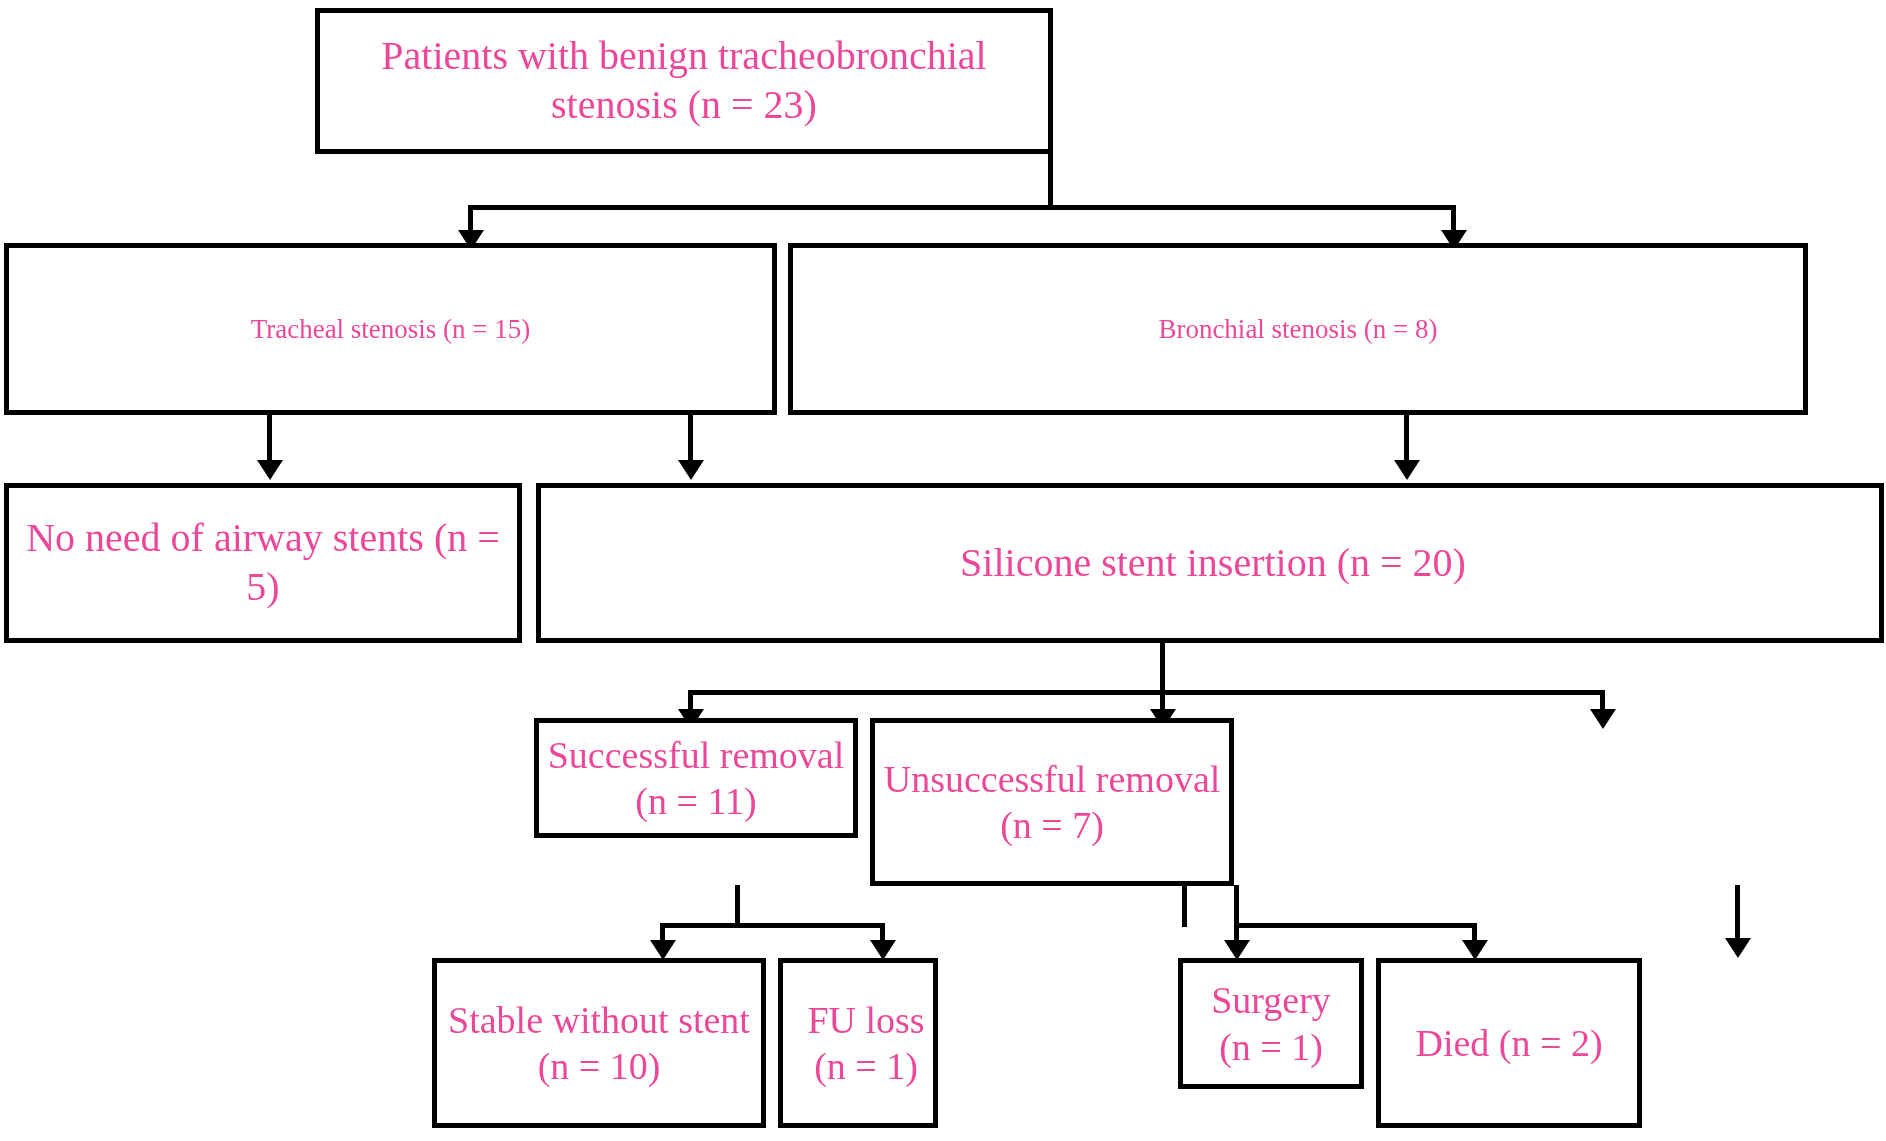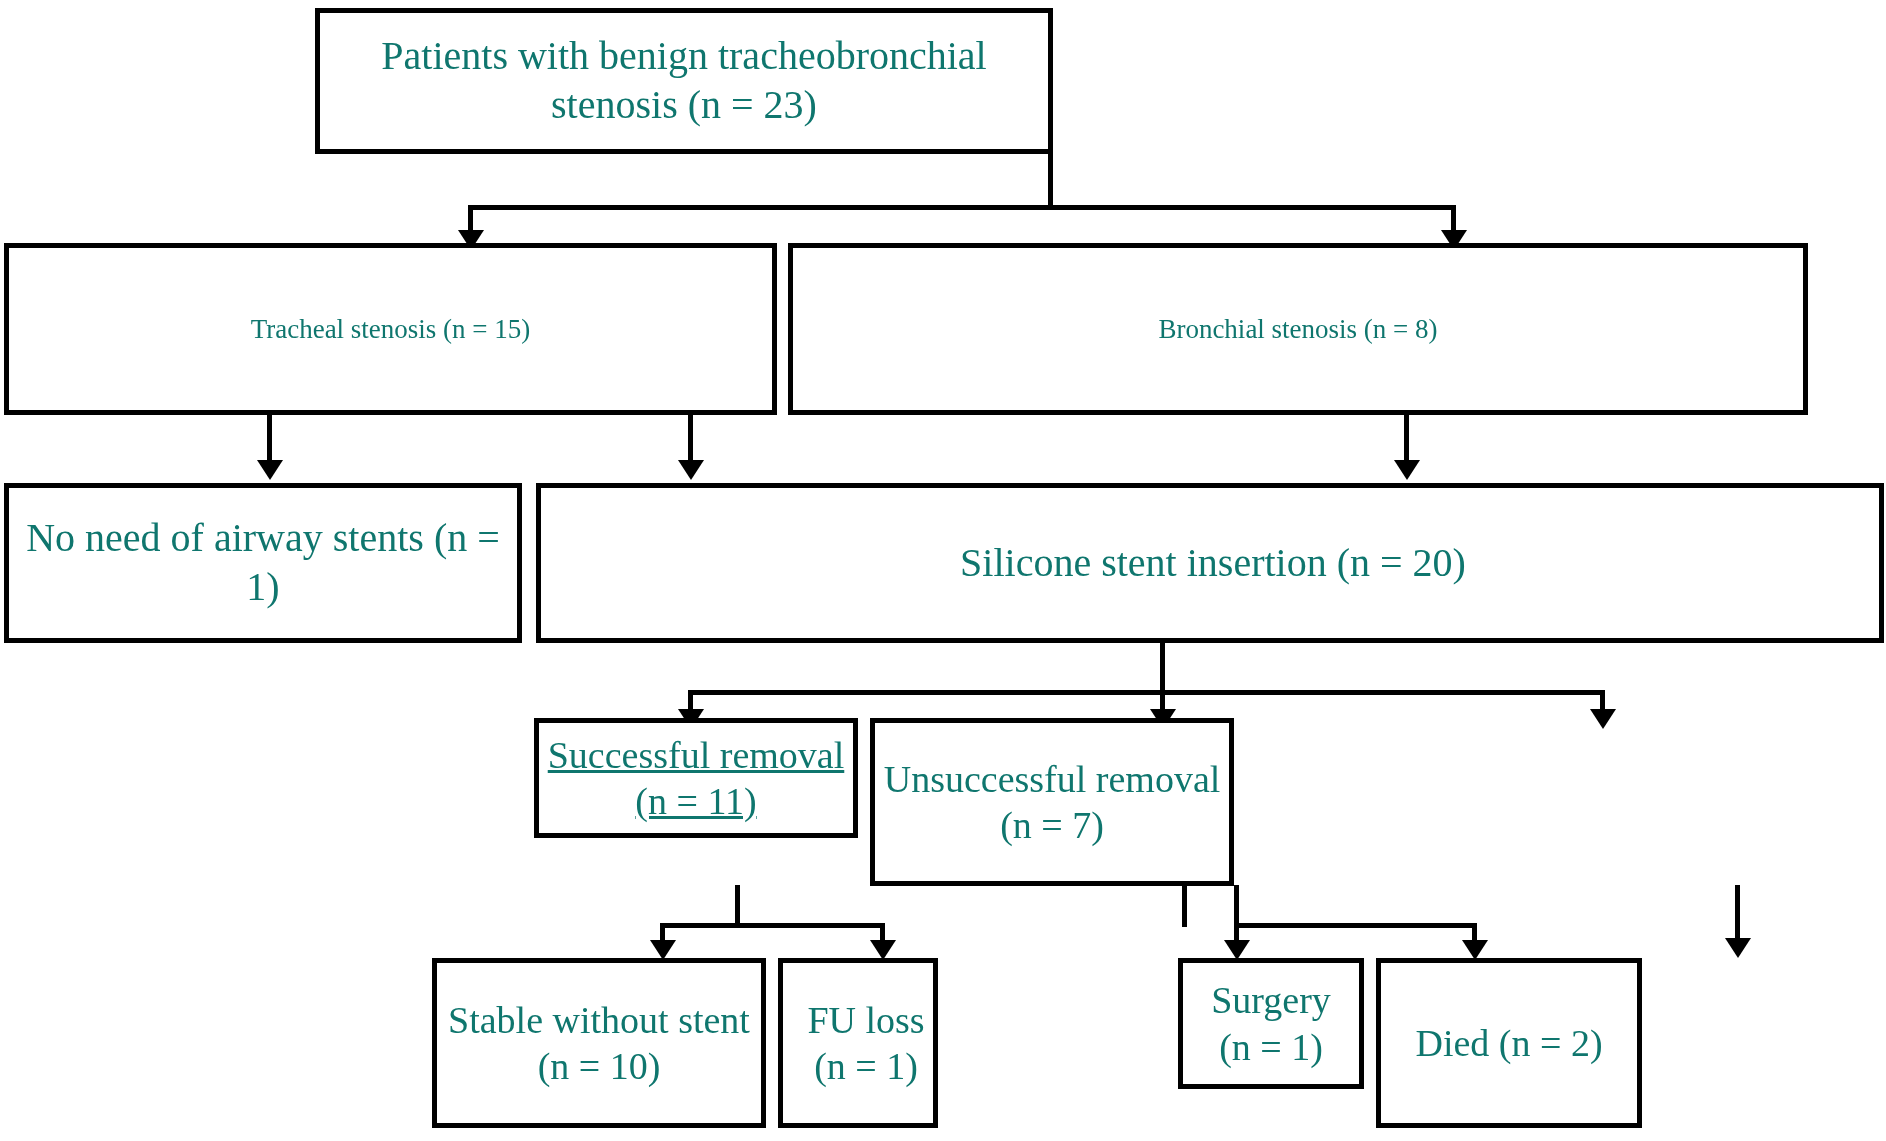--- a/index.html
+++ b/index.html
@@ -17,21 +17,21 @@
   }
   .node {
     position: absolute;
     box-sizing: border-box;
     border: 5px solid #000000;
     background: #ffffff;
     display: flex;
     align-items: center;
     justify-content: center;
     text-align: center;
-    color: #0f766e;
+    color: #ec4899;
     line-height: 1.22;
     padding: 2px 8px;
   }
   .node-text {
     display: block;
     white-space: pre-line;
   }
   
   .hline {
     position: absolute;
@@ -111,28 +111,28 @@
 
   <div class="node fs-r2" style="left:4px; top:243px; width:773px; height:172px;">
     <span class="node-text">Tracheal stenosis (n = 15)</span>
   </div>
 
   <div class="node fs-r2" style="left:788px; top:243px; width:1020px; height:172px;">
     <span class="node-text">Bronchial stenosis (n = 8)</span>
   </div>
 
   <div class="node fs-r3" style="left:4px; top:483px; width:518px; height:160px;">
-    <span class="node-text">No need of airway stents (n = 1)</span>
+    <span class="node-text">No need of airway stents (n = 5)</span>
   </div>
 
   <div class="node fs-r3" style="left:536px; top:483px; width:1348px; height:160px;padding-left:14px;">
     <span class="node-text">Silicone stent insertion (n = 20)</span>
   </div>
 
-  <div class="node fs-r4" style="left:534px; top:718px; width:324px; height:120px;text-decoration:underline;">
+  <div class="node fs-r4" style="left:534px; top:718px; width:324px; height:120px;">
     <span class="node-text">Successful removal
 (n = 11)</span>
   </div>
 
   <div class="node fs-r4" style="left:870px; top:718px; width:364px; height:168px;">
     <span class="node-text">Unsuccessful removal
 (n = 7)</span>
   </div>
 
 

